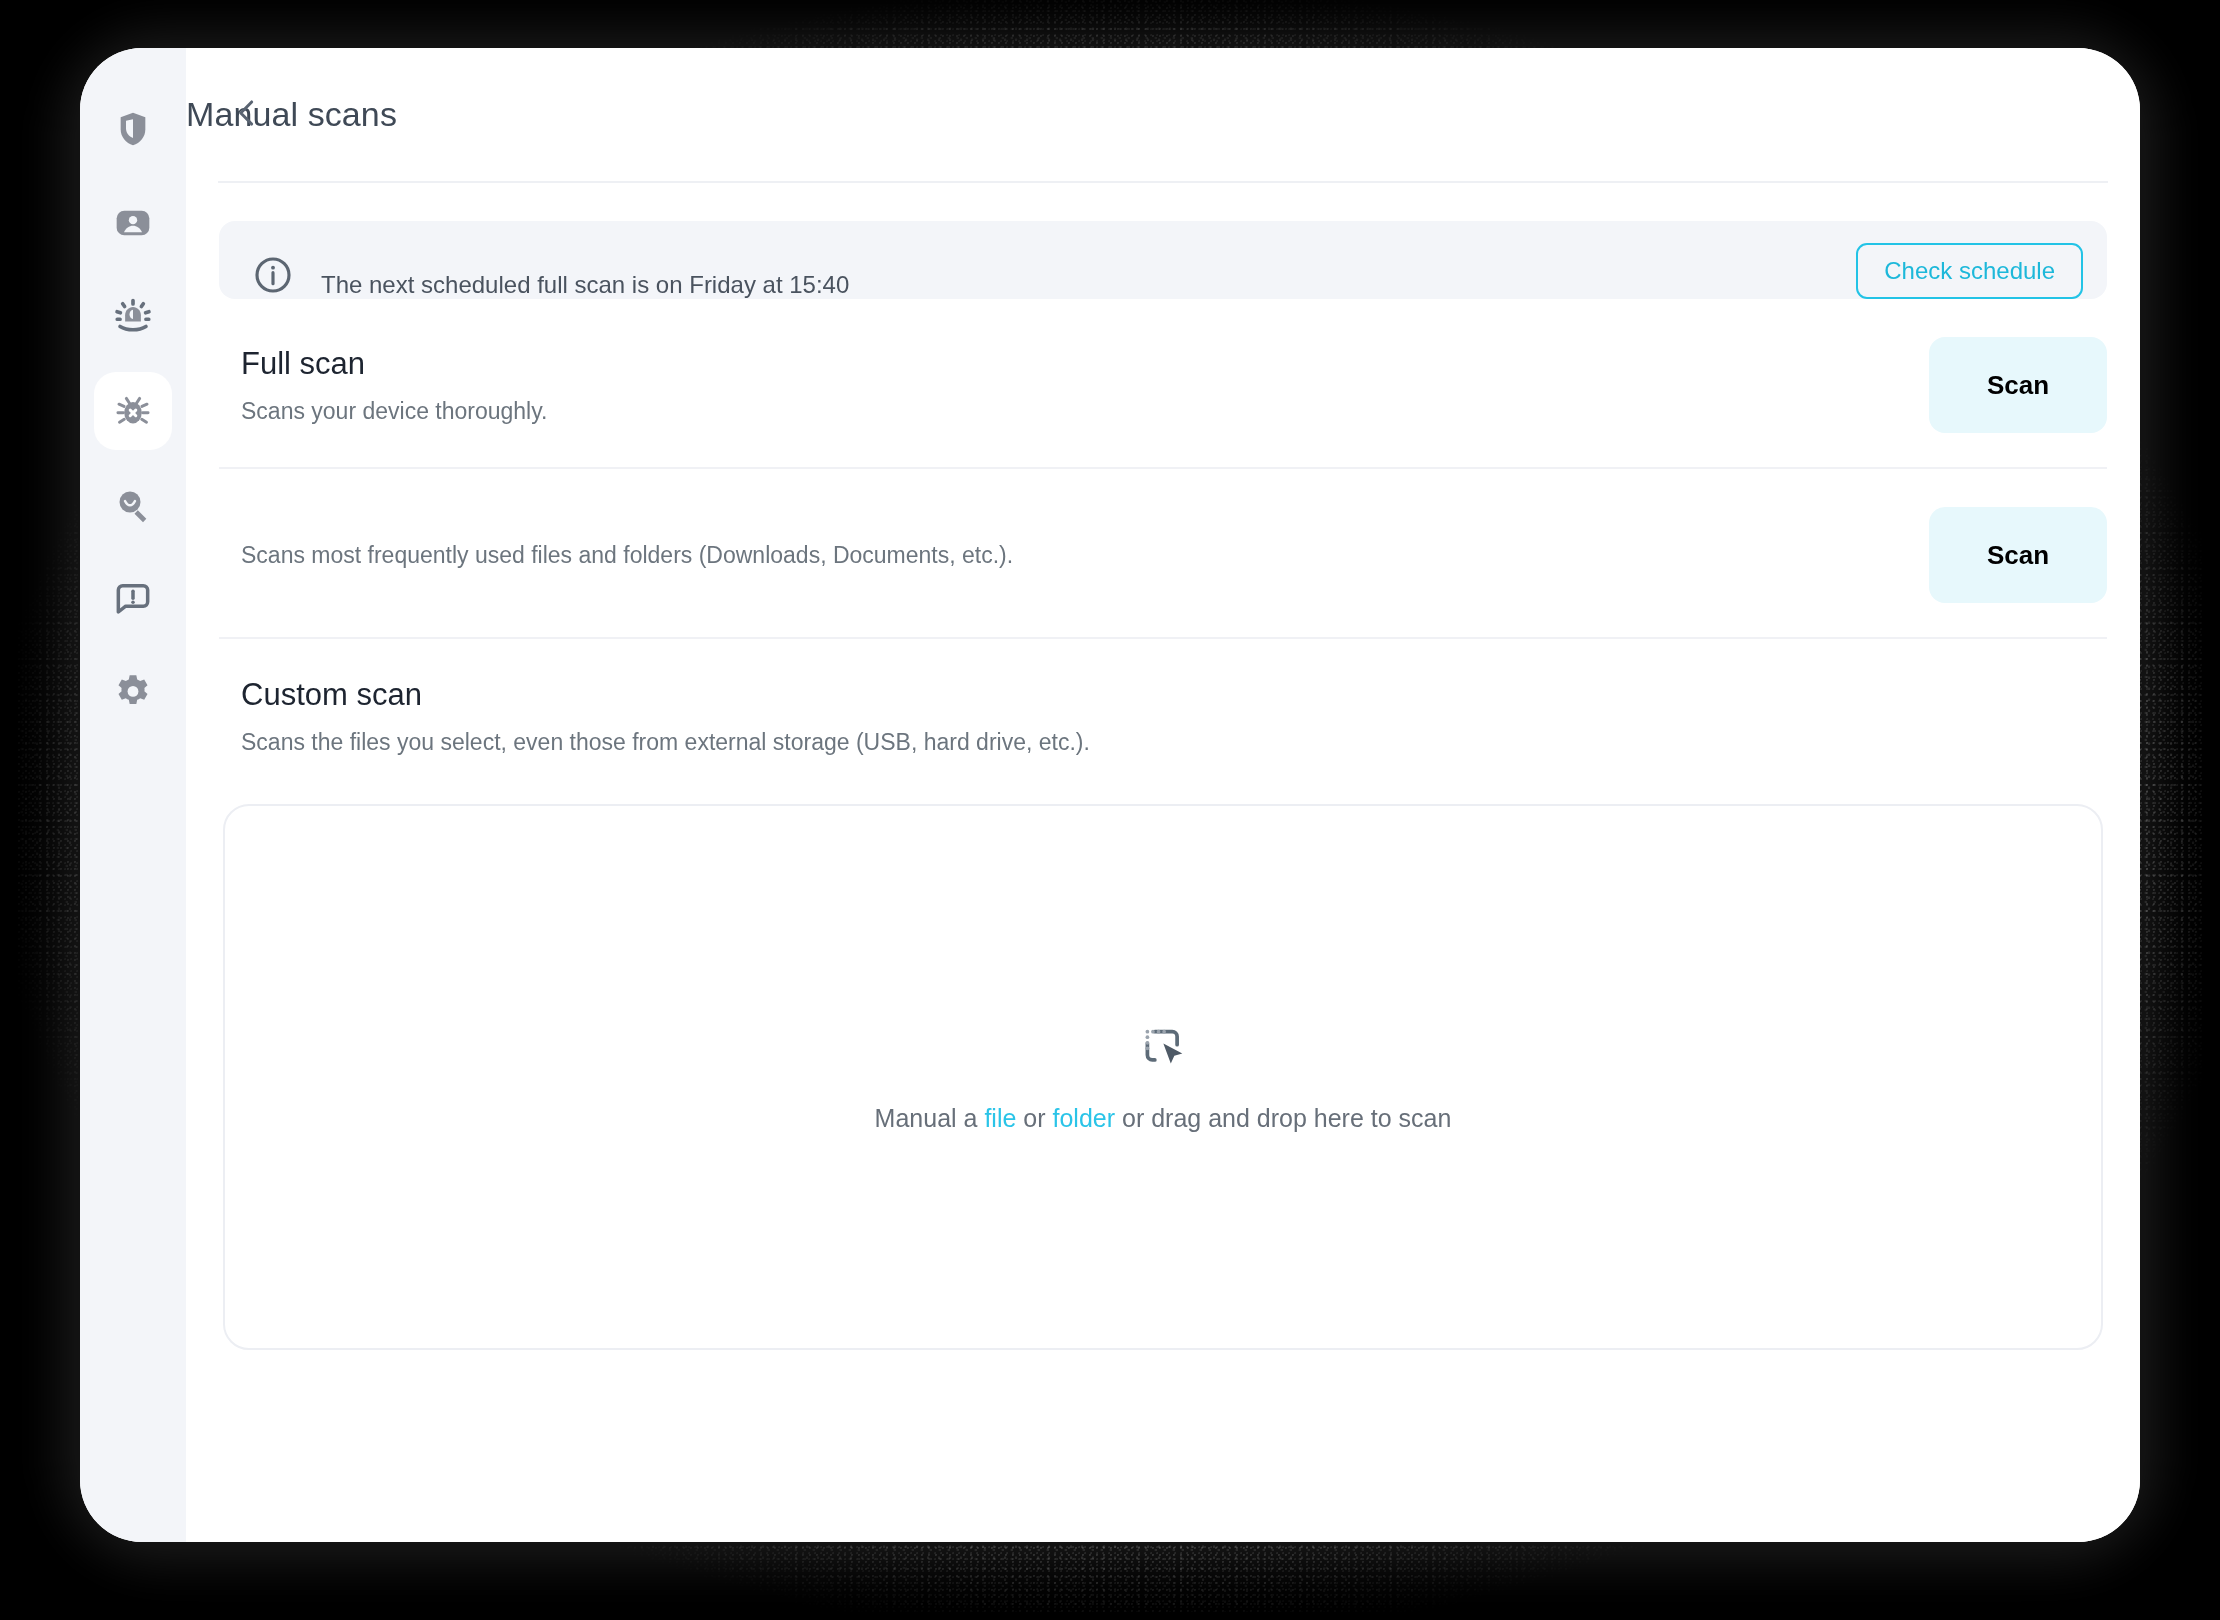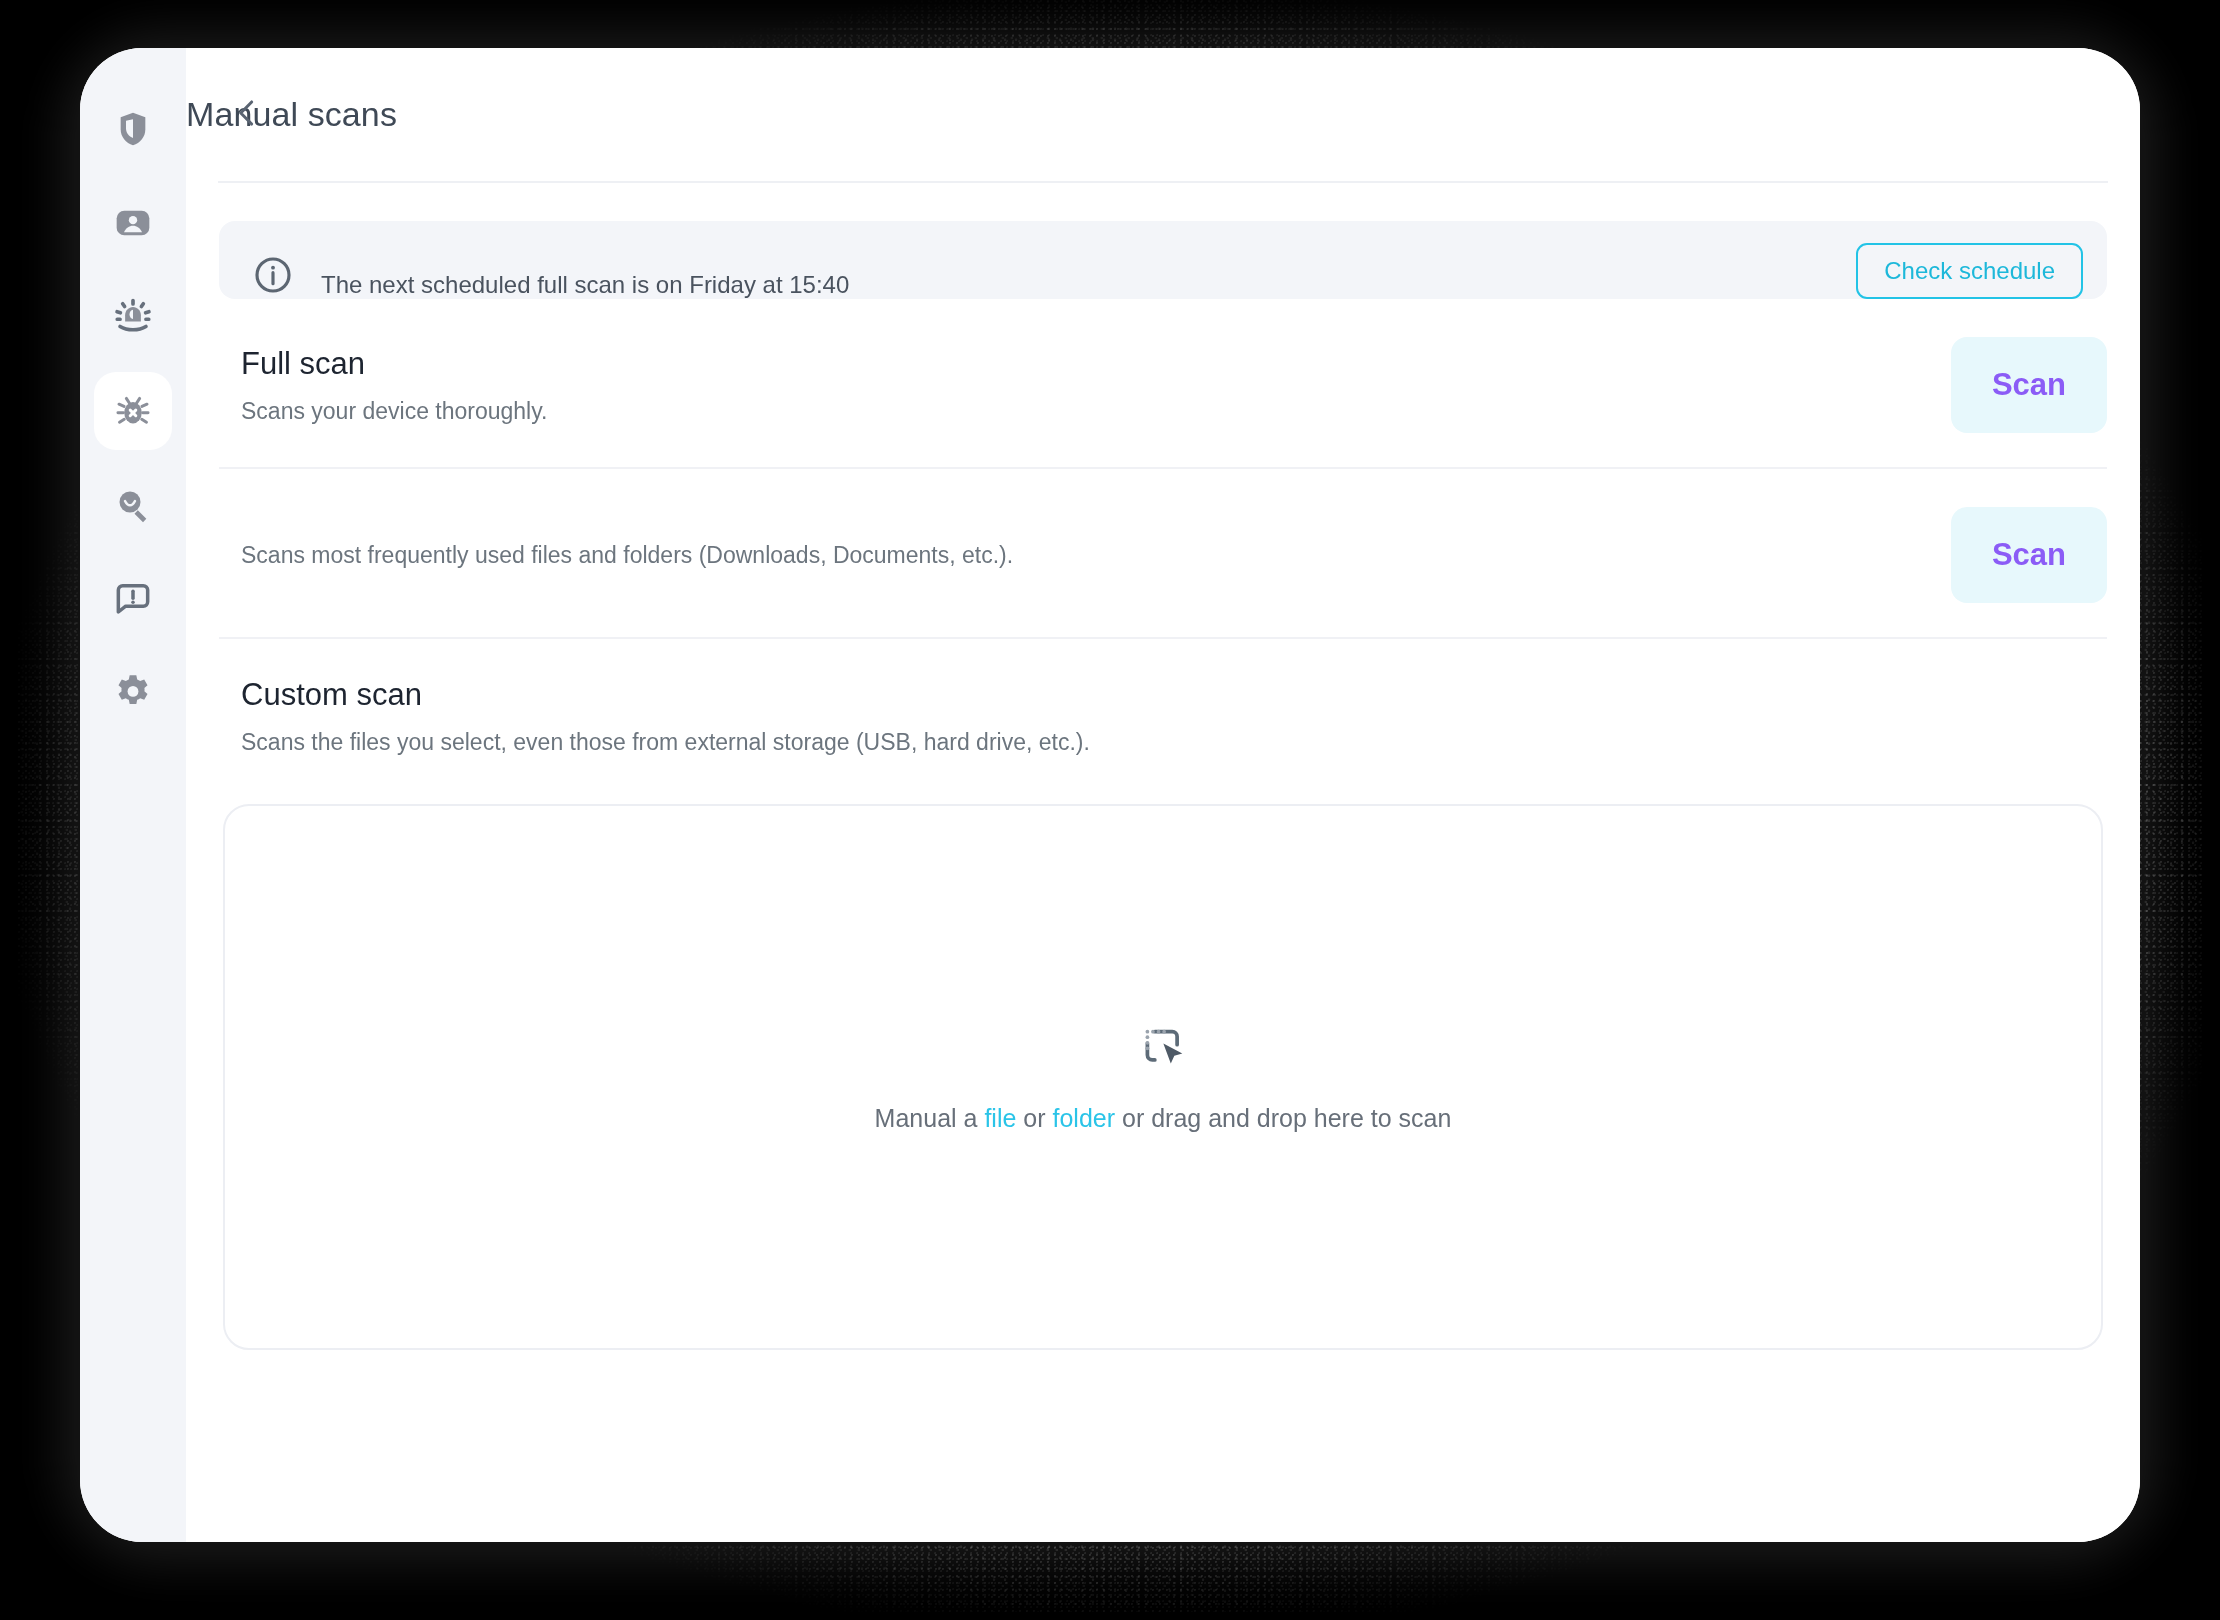--- a/index.html
+++ b/index.html
@@ -184,27 +184,27 @@
     margin-bottom: 16px;
     font-weight: 400;
   }
   .scan-desc {
     font-size: 23px;
     color: #6c757e;
   }
   .scan-button {
     flex: 0 0 auto;
     background: #e7f8fc;
-    color: #8b5cf6;
+    color: #000000;
     border: none;
     font-family: inherit;
     font-weight: bold;
-    font-size: 31px;
+    font-size: 26px;
     border-radius: 16px;
-    width: 156px;
+    width: 178px;
     height: 96px;
     cursor: pointer;
   }
 
   
   #drop-zone {
     margin-top: 28px;
     margin-left: 4px;
     margin-right: 4px;
     height: 546px;

